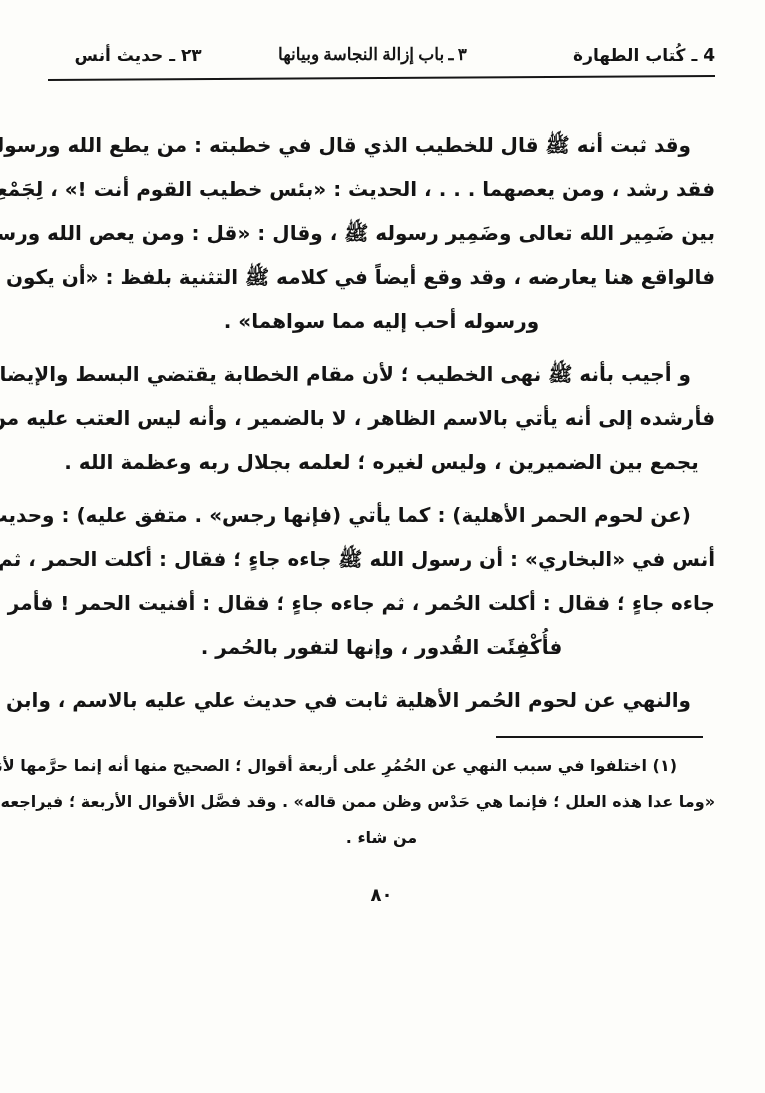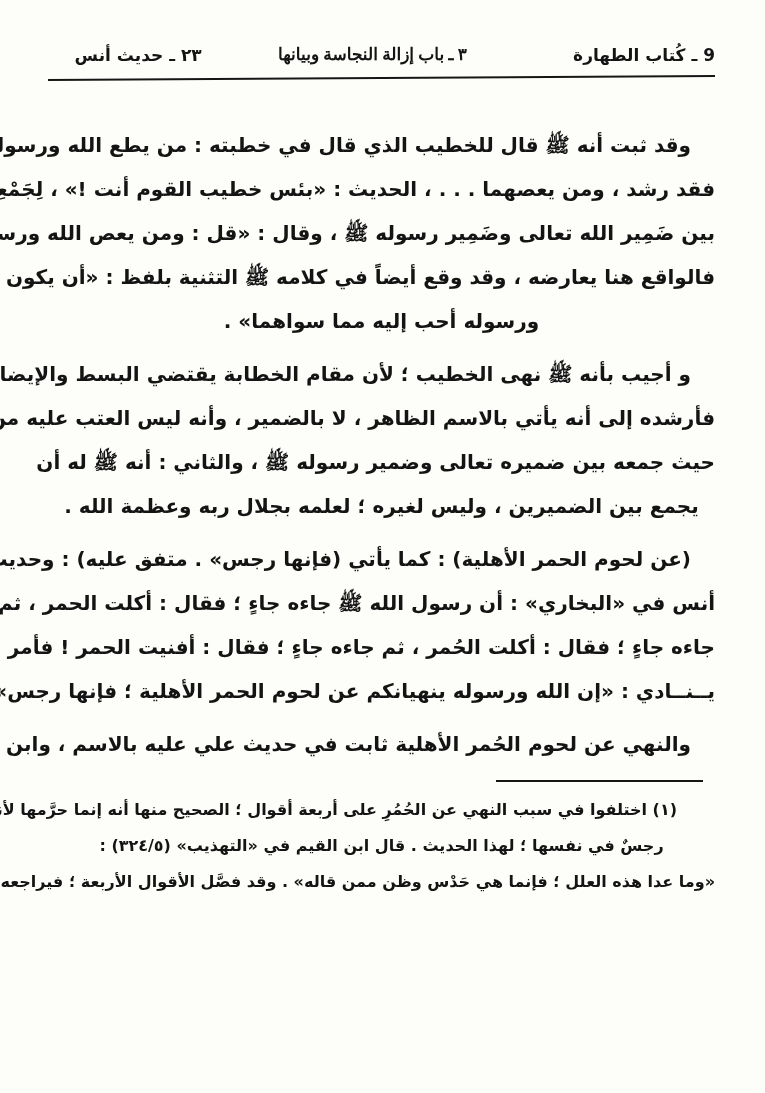--- a/index.html
+++ b/index.html
@@ -65,57 +65,57 @@
     font-size:18px;
     font-weight:bold;
   }
 </style>
 </head>
 <body>
 
 <div class="page">
 
   <div class="hdr-row">
-    <div class="hdr-right">9 ـ كُتاب الطهارة</div>
+    <div class="hdr-right">4 ـ كُتاب الطهارة</div>
     <div class="hdr-center">٣ ـ باب إزالة النجاسة وبيانها</div>
     <div class="hdr-left">٢٣ ـ حديث أنس</div>
   </div>
   <div class="hdr-rule"></div>
 
   <div class="body-text">
 
     <div class="para">
       <div class="bl j indent">وقد ثبت أنه ﷺ قال للخطيب الذي قال في خطبته : من يطع الله ورسوله ؛</div>
       <div class="bl j">فقد رشد ، ومن يعصهما . . . ، الحديث : «بئس خطيب القوم أنت !» ، لِجَمْعِه</div>
       <div class="bl j">بين ضَمِير الله تعالى وضَمِير رسوله ﷺ ، وقال : «قل : ومن يعص الله ورسوله» ،</div>
       <div class="bl j">فالواقع هنا يعارضه ، وقد وقع أيضاً في كلامه ﷺ التثنية بلفظ : «أن يكون الله</div>
       <div class="bl r">ورسوله أحب إليه مما سواهما» .</div>
     </div>
 
     <div class="para">
       <div class="bl j indent">و أجيب بأنه ﷺ نهى الخطيب ؛ لأن مقام الخطابة يقتضي البسط والإيضاح ،</div>
       <div class="bl j">فأرشده إلى أنه يأتي بالاسم الظاهر ، لا بالضمير ، وأنه ليس العتب عليه من</div>
-      <div class="bl j">حيث جمعه بين ضميره تعالى وضمير رسوله ﷺ ، والثاني : أنه ﷺ له أن</div>
       <div class="bl r">يجمع بين الضميرين ، وليس لغيره ؛ لعلمه بجلال ربه وعظمة الله .</div>
     </div>
 
     <div class="para">
       <div class="bl j indent">(عن لحوم الحمر الأهلية) : كما يأتي (فإنها رجس» . متفق عليه) : وحديث</div>
       <div class="bl j">أنس في «البخاري» : أن رسول الله ﷺ جاءه جاءٍ ؛ فقال : أكلت الحمر ، ثم</div>
       <div class="bl j">جاءه جاءٍ ؛ فقال : أكلت الحُمر ، ثم جاءه جاءٍ ؛ فقال : أفنيت الحمر ! فأمر منادياً</div>
-      <div class="bl j"><span>يــنــادي : «إن الله ورسوله ينهيانكم عن لحوم الحمر الأهلية ؛ فإنها رجس»</span></div>
+      <div class="bl r">فأُكْفِئَت القُدور ، وإنها لتفور بالحُمر .</div>
     </div>
 
     <div class="para">
       <div class="bl j indent">والنهي عن لحوم الحُمر الأهلية ثابت في حديث علي عليه بالاسم ، وابن</div>
     </div>
 
   </div>
 
   <div class="fn-sep"></div>
   <div class="footnotes">
     <div class="fl j fn-i1">(١) اختلفوا في سبب النهي عن الحُمُرِ على أربعة أقوال ؛ الصحيح منها أنه إنما حرَّمها لأنها</div>
-    <div class="fl r">رجسٌ في نفسها ؛ لهذا الحديث . قال ابن القيم في «التهذيب» (٣٢٤/٥) :</div>
     <div class="fl j">«وما عدا هذه العلل ؛ فإنما هي حَدْس وظن ممن قاله» . وقد فصَّل الأقوال الأربعة ؛ فيراجعه</div>
+    <div class="fl r">من شاء .</div>
   </div>
 
+  <div class="pageno">٨٠</div>
 
 </div>
 
 </body></html>

